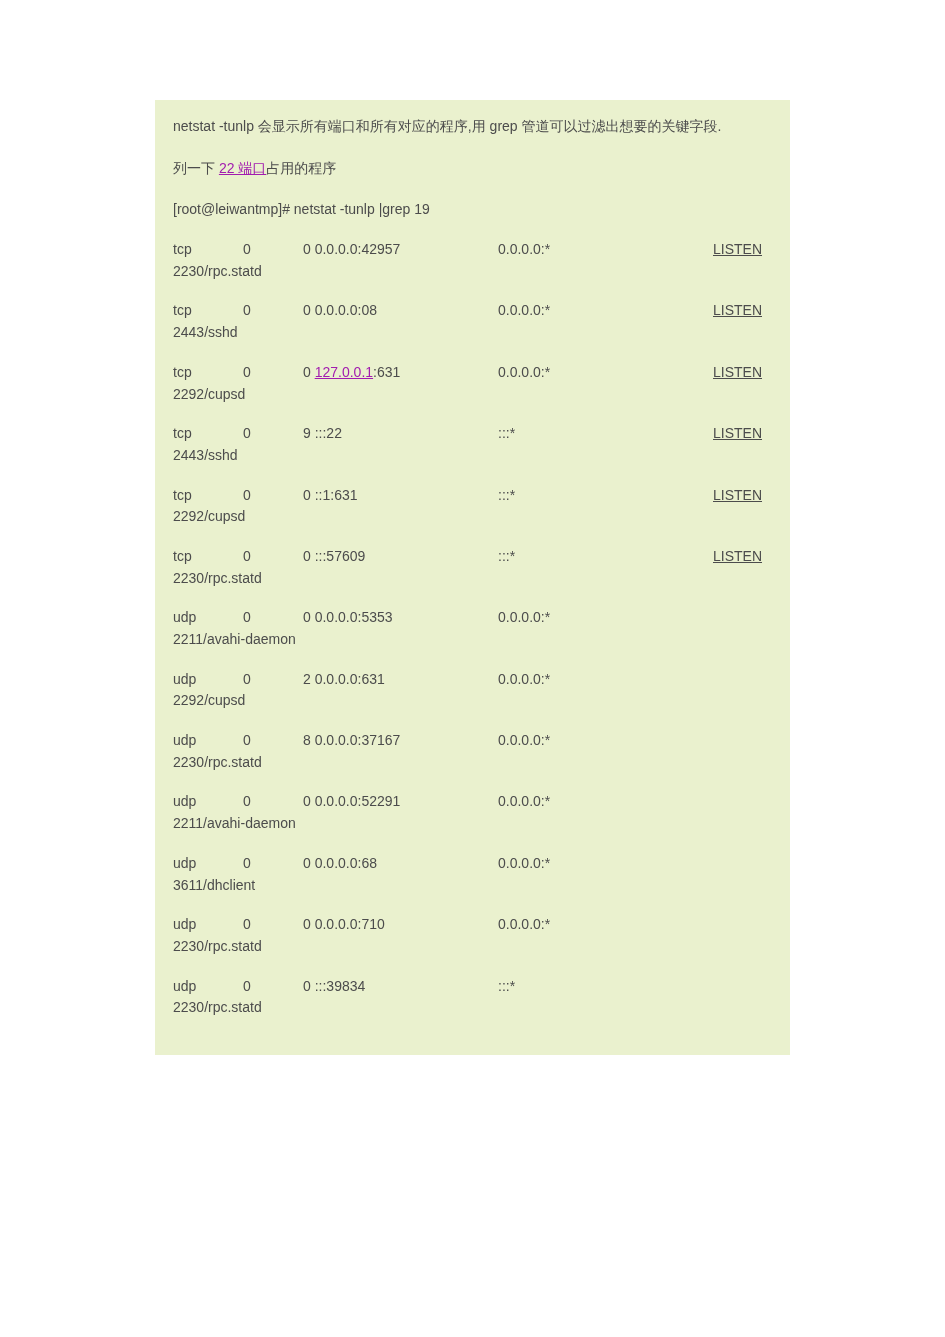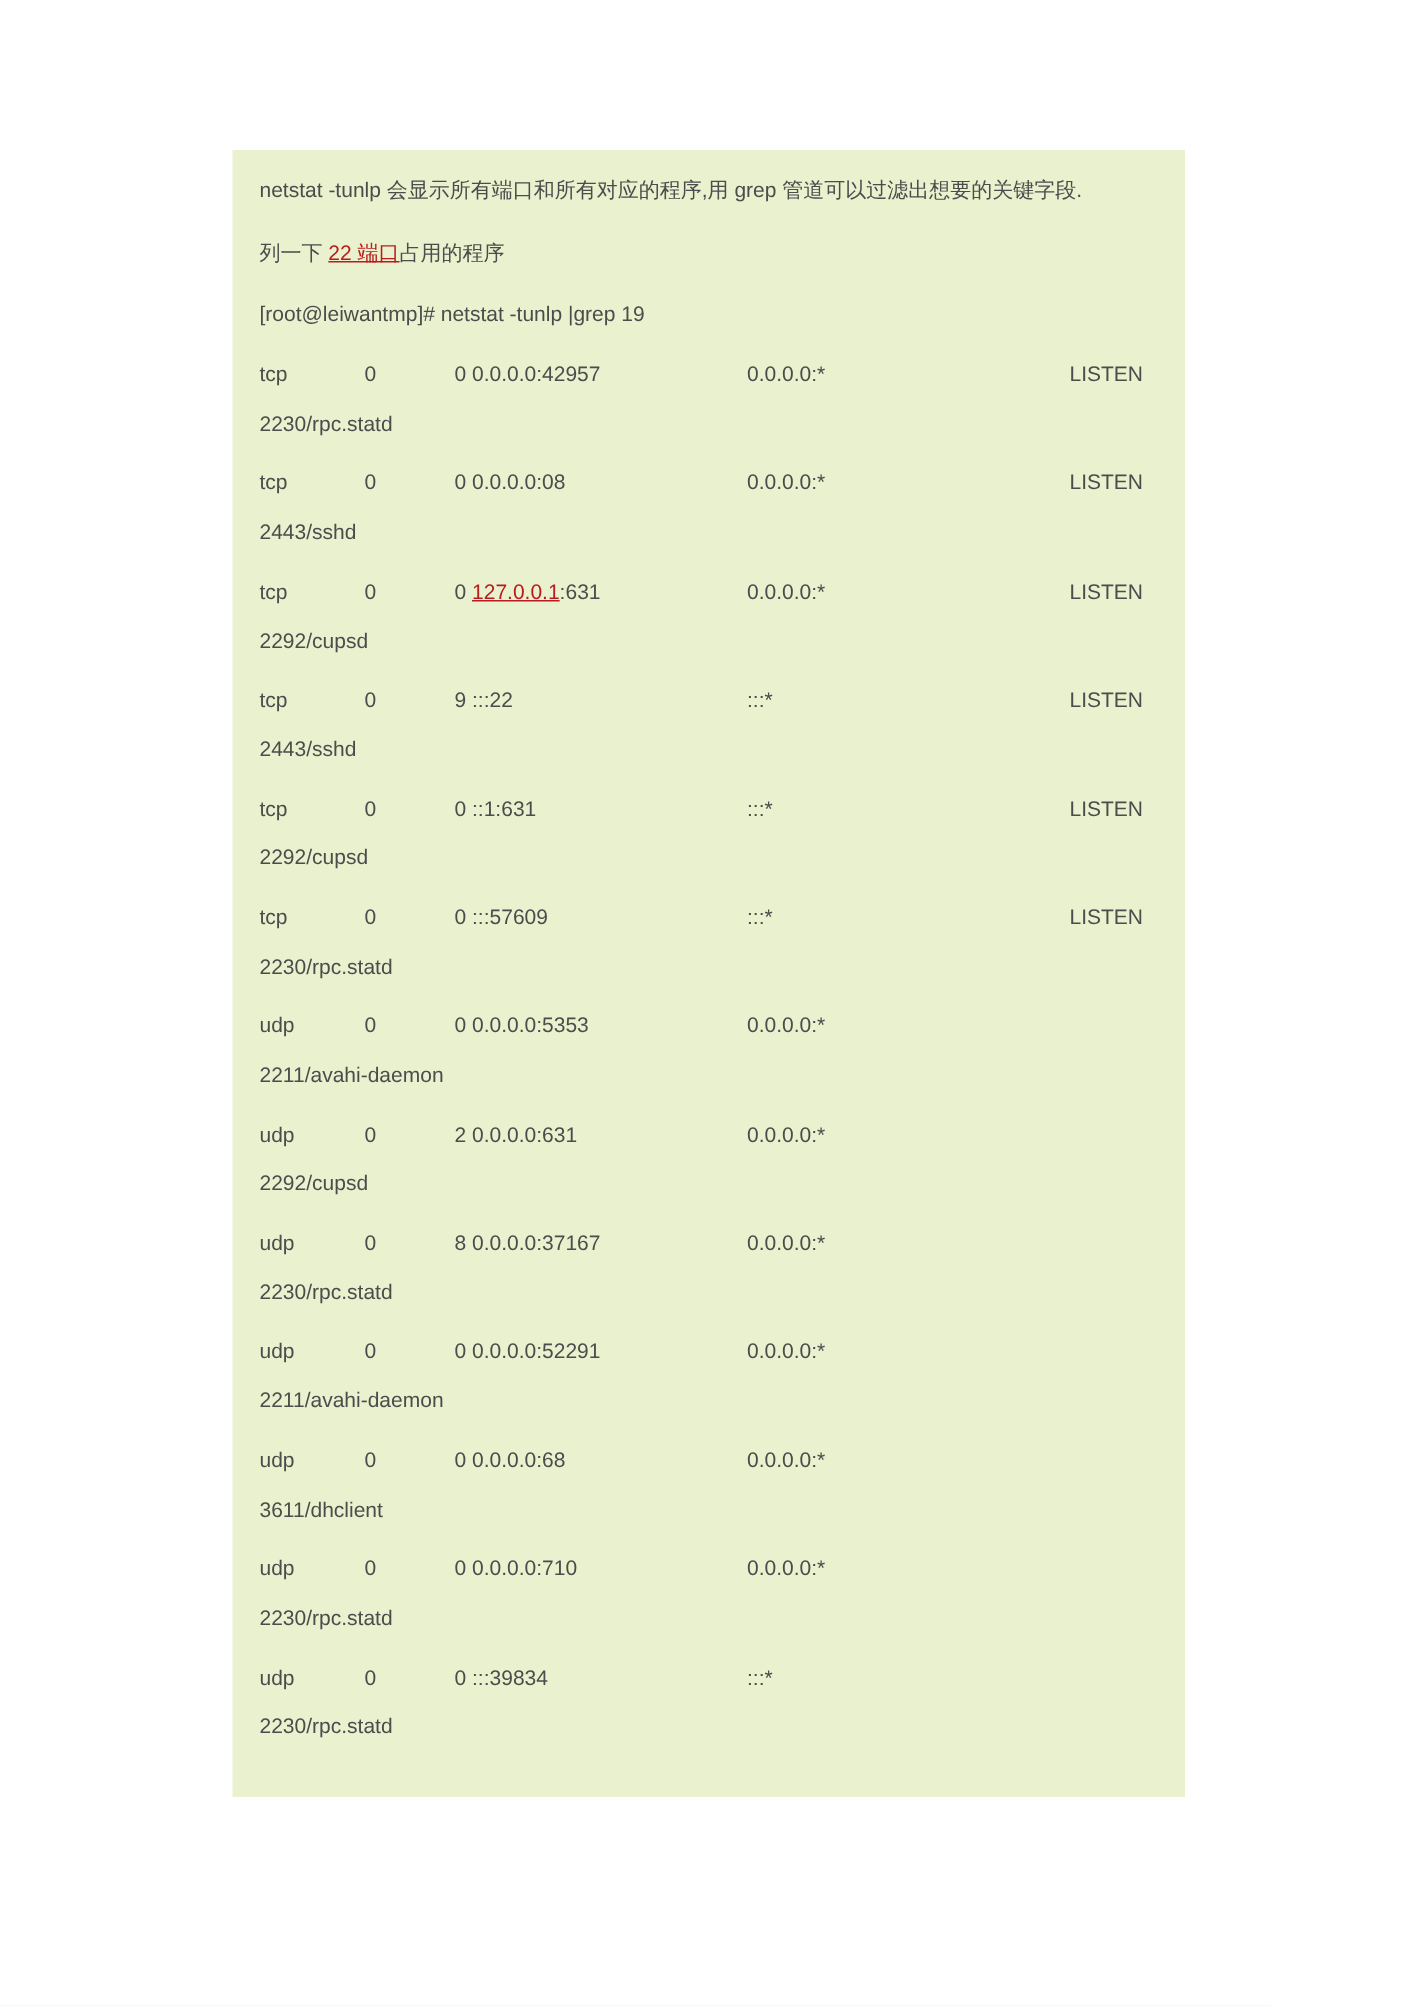--- a/index.html
+++ b/index.html
@@ -20,21 +20,21 @@
   .block {
     background: #eaf1ce;
     margin: 0 155px;
     padding: 16px 28px 18px 18px;
     box-sizing: border-box;
     line-height: 1.55;
     color: #4c4c4c;
     font-family: Arial, "SimSun", "Microsoft YaHei", sans-serif;
   }
   .block a {
-    color: #b91c1c;
+    color: #a21caf;
     text-decoration: underline;
   }
   .intro-line {
     margin: 0 0 20px 0;
   }
   .blue-label {
     color: #316ac5;
   }
   .cmd-line {
     margin: 0 0 18px 0;
@@ -43,23 +43,23 @@
     margin: 0 0 18px 0;
   }
   .cols {
     display: flex;
     width: 100%;
   }
   .c-proto { width: 70px; flex: none; }
   .c-recv  { width: 60px; flex: none; }
   .c-send-local { width: 195px; flex: none; }
   .c-foreign { width: 215px; flex: none; }
-  .c-state { flex: 1; text-align: center; padding-right: 4px; }
+  .c-state { flex: 1; text-align: center; padding-right: 4px; text-decoration: underline; }
   .program {
-    margin-top: 11px;
+    margin-top: 0;
   }
 </style>
 </head>
 <body>
 
 <div class="page">
   <div class="block">
 
     <div class="intro-line">netstat -tunlp 会显示所有端口和所有对应的程序,用 grep 管道可以过滤出想要的关键字段.</div>
 

